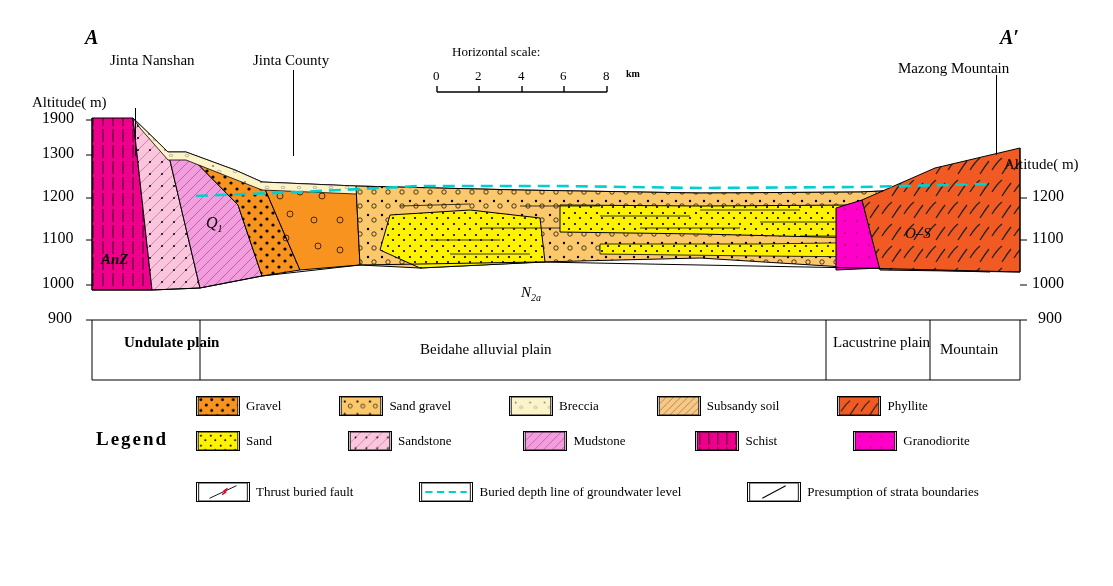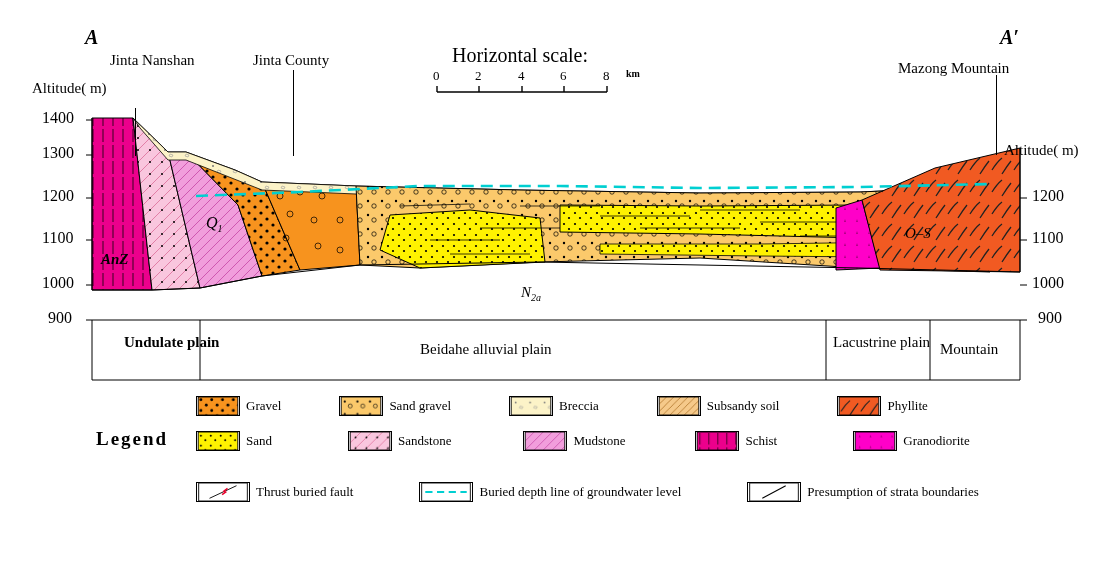--- a/index.html
+++ b/index.html
@@ -13,23 +13,23 @@
   }
   .fig{position:absolute;left:0;top:0;width:1113px;height:586px;}
 
   
   .abs{position:absolute;}
 
   
   .lbl{font-family:"Liberation Serif", serif;white-space:nowrap;}
   .end-label{font-size:20px;font-weight:bold;font-style:italic;}
   .site-label{font-size:15px;}
-  .axis-label{font-size:15px;}
+  .axis-label{font-size:15px;margin-top:14px;}
   .tick{font-size:16px;}
-  .scale-title{font-size:20px;}
+  .scale-title{font-size:13px;}
   .scale-num{font-size:13px;}
   .unit-name{font-size:15px;font-style:italic;}
   .plain-name{font-size:15px;}
   .legend-title{font-size:19px;font-weight:bold;letter-spacing:2px;}
   .legend-text{font-size:13px;}
   .caption{font-size:16px;}
   .caption b{font-weight:bold;}
 
   
   .vline{position:absolute;width:1px;background:#000;}
@@ -232,21 +232,21 @@
   <div class="abs lbl end-label" style="left:85px;top:26px;">A</div>
   <div class="abs lbl end-label" style="left:1000px;top:26px;">A′</div>
 
   <div class="abs lbl site-label" style="left:110px;top:52px;">Jinta Nanshan</div>
   <div class="abs lbl site-label" style="left:253px;top:52px;">Jinta County</div>
   <div class="abs lbl site-label" style="left:898px;top:60px;">Mazong Mountain</div>
 
   <div class="abs lbl axis-label" style="left:32px;top:80px;">Altitude( m)</div>
   <div class="abs lbl axis-label" style="left:1004px;top:142px;">Altitude( m)</div>
 
-  <div class="abs lbl tick" style="left:42px;top:109px;">1400</div>
+  <div class="abs lbl tick" style="left:42px;top:109px;">1900</div>
   <div class="abs lbl tick" style="left:42px;top:144px;">1300</div>
   <div class="abs lbl tick" style="left:42px;top:187px;">1200</div>
   <div class="abs lbl tick" style="left:42px;top:229px;">1100</div>
   <div class="abs lbl tick" style="left:42px;top:274px;">1000</div>
   <div class="abs lbl tick" style="left:48px;top:309px;">900</div>
 
   <div class="abs lbl tick" style="left:1032px;top:187px;">1200</div>
   <div class="abs lbl tick" style="left:1032px;top:229px;">1100</div>
   <div class="abs lbl tick" style="left:1032px;top:274px;">1000</div>
   <div class="abs lbl tick" style="left:1038px;top:309px;">900</div>

